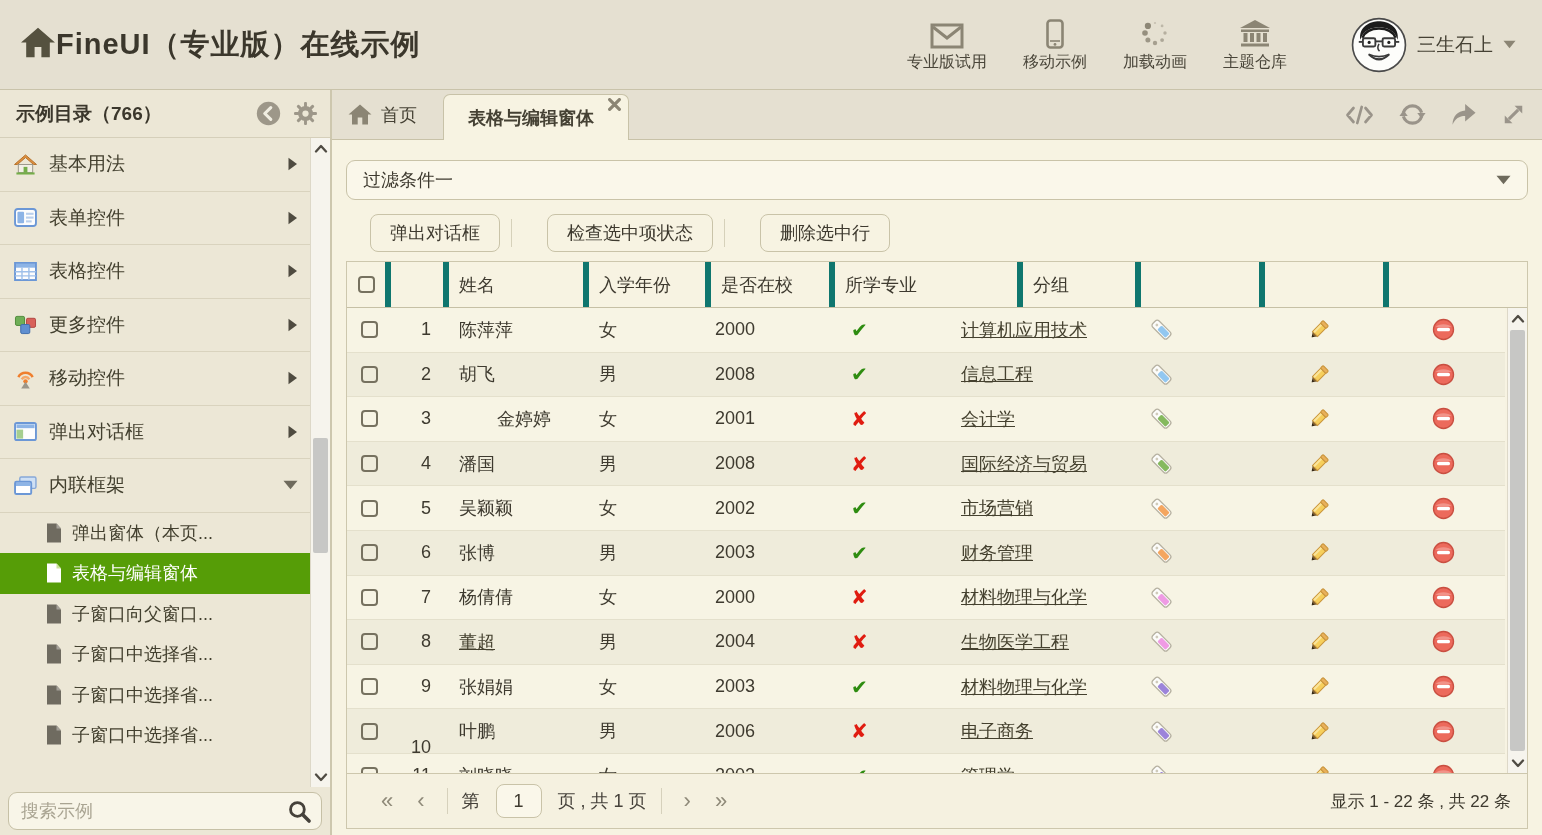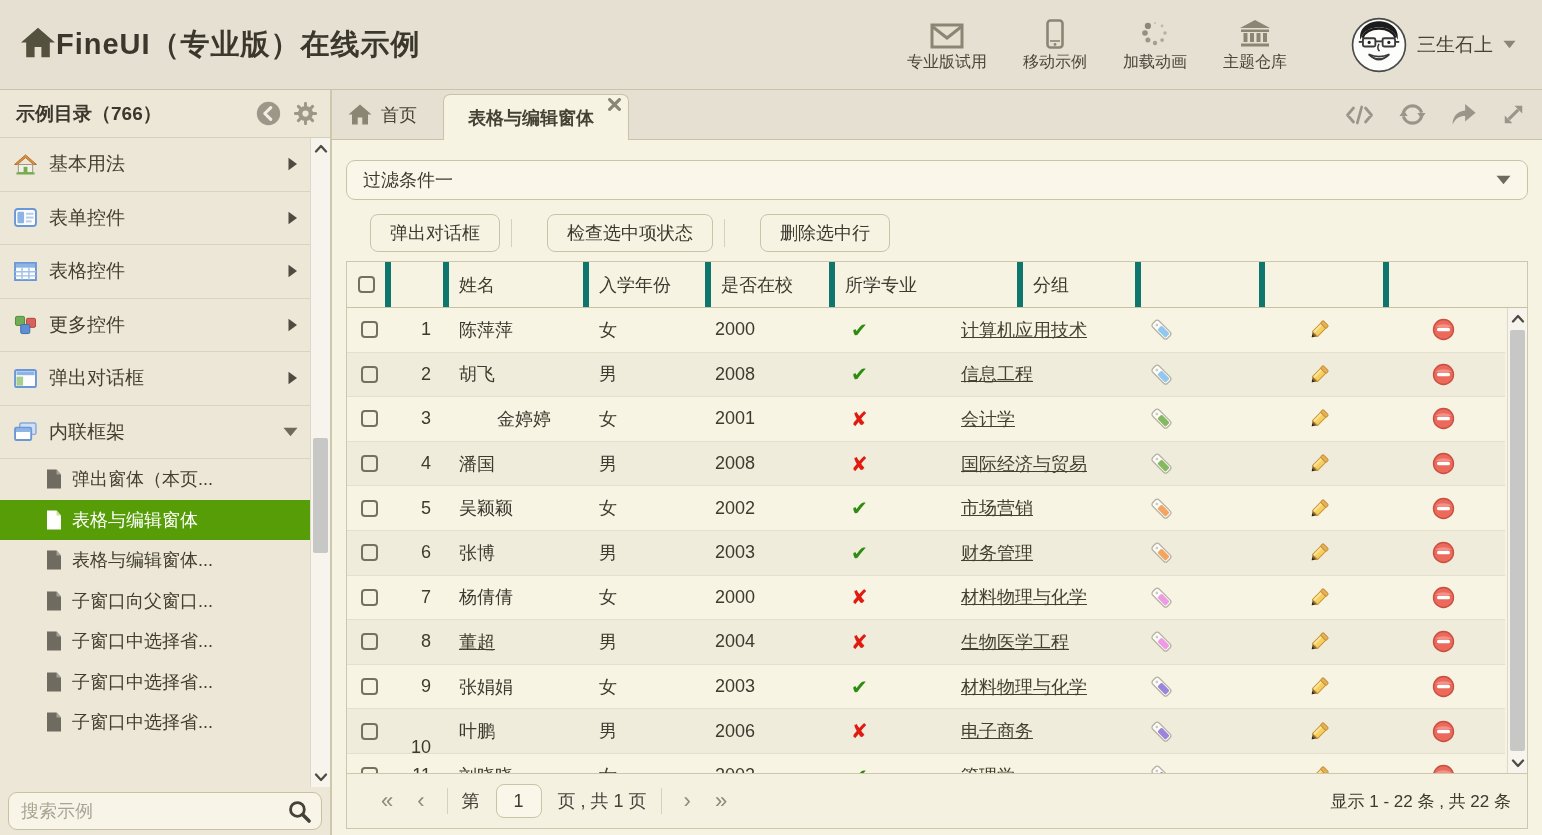--- a/index.html
+++ b/index.html
@@ -238,20 +238,32 @@
                   <rect x="1.5" y="2.5" width="9.5" height="9.5" rx="1.5" fill="#6fae57" stroke="#4e8a3a"></rect>
                   <rect x="13" y="4.5" width="9.5" height="9.5" rx="1.5" fill="#d8615a" stroke="#b04540"></rect>
                   <rect x="7" y="11" width="9.5" height="9.5" rx="1.5" fill="#5f8fd0" stroke="#3f6cab"></rect>
                 </svg></span>
               <span class="mlabel">更多控件</span>
               <span class="marrow" style="line-height: 0;"><svg width="11" height="14" viewBox="0 0 11 14">
                   <path d="M1.5 0.8 L10 7 L1.5 13.2 Z" fill="#4f4b40"></path>
                 </svg></span>
             </div>
             <div class="menu-item">
+              <span class="micon" style="line-height: 0;"><svg width="23" height="21" viewBox="0 0 24 22">
+                  <path d="M4.5 9.5 A 8.5 8.5 0 0 1 19.5 9.5" stroke="#ef7f2e" stroke-width="2.6" fill="none"></path>
+                  <path d="M8 11.8 A 4.6 4.6 0 0 1 16 11.8" stroke="#f5a768" stroke-width="2.6" fill="none"></path>
+                  <circle cx="12" cy="14" r="2.3" fill="#ef7f2e"></circle>
+                  <path d="M12 14.5 L7.5 21.5 h9 Z" fill="#9b968a"></path>
+                </svg></span>
+              <span class="mlabel">移动控件</span>
+              <span class="marrow" style="line-height: 0;"><svg width="11" height="14" viewBox="0 0 11 14">
+                  <path d="M1.5 0.8 L10 7 L1.5 13.2 Z" fill="#4f4b40"></path>
+                </svg></span>
+            </div>
+            <div class="menu-item">
               <span class="micon" style="line-height: 0;"><svg width="23" height="19" viewBox="0 0 24 20">
                   <rect x="1" y="1" width="22" height="18" rx="2" fill="#fdfdfd" stroke="#6b97d6" stroke-width="2"></rect>
                   <rect x="2.5" y="2.5" width="19" height="4" fill="#8db4e6"></rect>
                   <rect x="2.5" y="8" width="7" height="9.5" fill="#a5ce8f"></rect>
                 </svg></span>
               <span class="mlabel">弹出对话框</span>
               <span class="marrow" style="line-height: 0;"><svg width="11" height="14" viewBox="0 0 11 14">
                   <path d="M1.5 0.8 L10 7 L1.5 13.2 Z" fill="#4f4b40"></path>
                 </svg></span>
             </div>
@@ -272,27 +284,20 @@
                   <path d="M10.5 0.5 l4.5 5 h-4.5 Z" fill="#a5a199"></path>
                 </svg></span>
               <span class="slabel">弹出窗体（本页...</span>
             </div>
             <div class="sub-item sel" style="background: rgb(86, 157, 7);">
               <span class="ficon" style="line-height: 0;"><svg width="16" height="20" viewBox="0 0 16 20">
                   <path d="M1 0.5 h9.5 l4.5 5 v14 h-14 Z" fill="#ffffff"></path>
                   <path d="M10.5 0.5 l4.5 5 h-4.5 Z" fill="#cbe29b"></path>
                 </svg></span>
               <span class="slabel">表格与编辑窗体</span>
-            </div>
-            <div class="sub-item">
-              <span class="ficon" style="line-height: 0;"><svg width="16" height="20" viewBox="0 0 16 20">
-                  <path d="M1 0.5 h9.5 l4.5 5 v14 h-14 Z" fill="#6f6b60"></path>
-                  <path d="M10.5 0.5 l4.5 5 h-4.5 Z" fill="#a5a199"></path>
-                </svg></span>
-              <span class="slabel">表格与编辑窗体...</span>
             </div>
             <div class="sub-item">
               <span class="ficon" style="line-height: 0;"><svg width="16" height="20" viewBox="0 0 16 20">
                   <path d="M1 0.5 h9.5 l4.5 5 v14 h-14 Z" fill="#6f6b60"></path>
                   <path d="M10.5 0.5 l4.5 5 h-4.5 Z" fill="#a5a199"></path>
                 </svg></span>
               <span class="slabel">子窗口向父窗口...</span>
             </div>
             <div class="sub-item">
               <span class="ficon" style="line-height: 0;"><svg width="16" height="20" viewBox="0 0 16 20">

